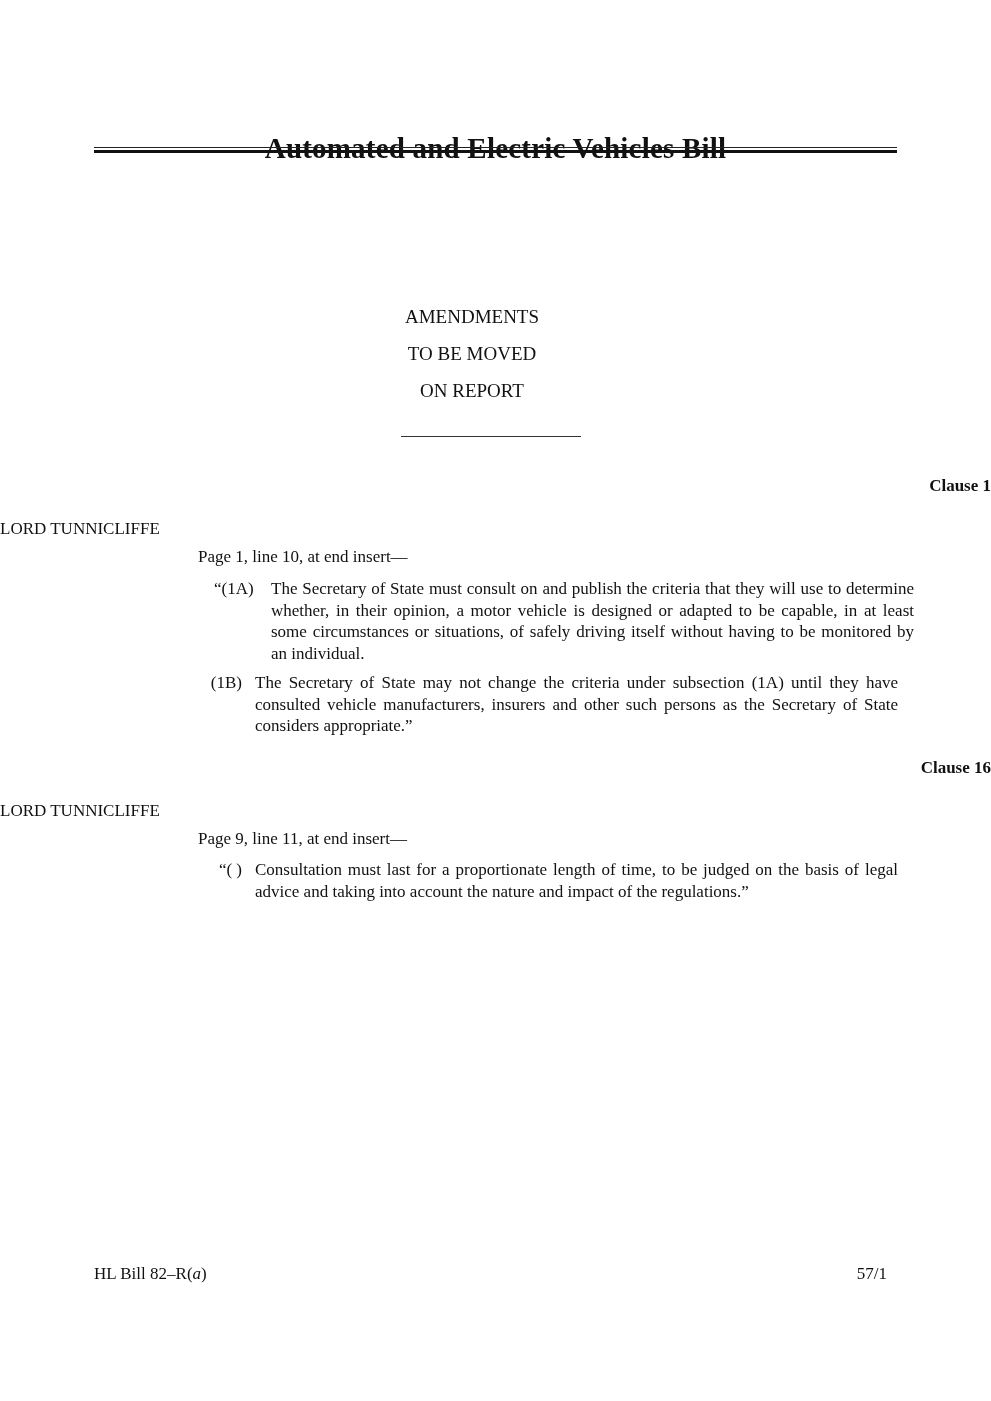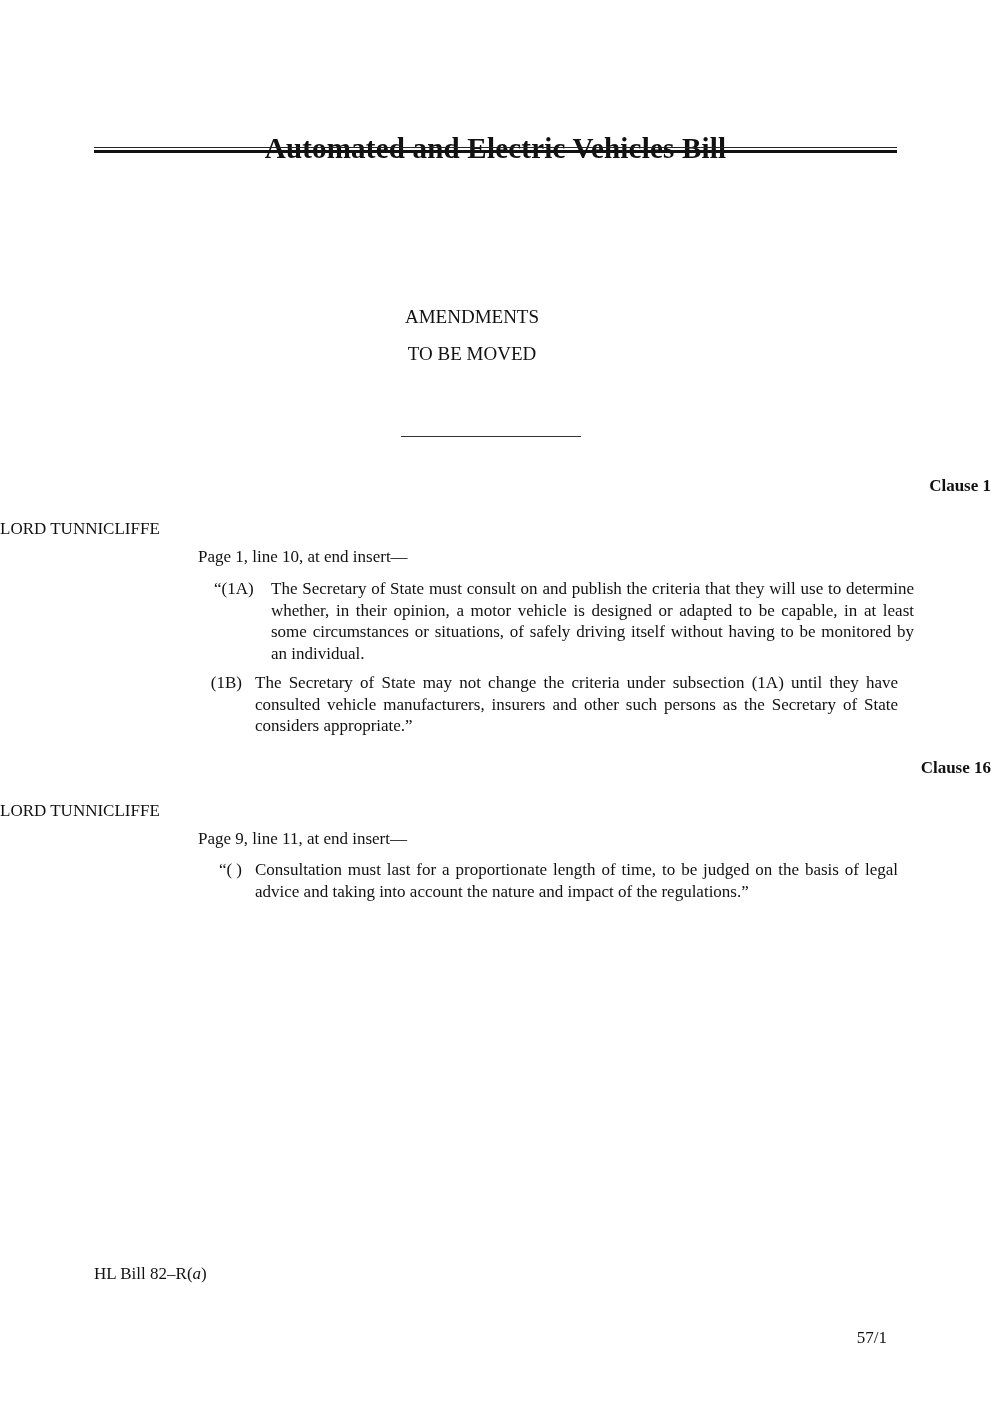--- a/index.html
+++ b/index.html
@@ -37,34 +37,35 @@
     font-family: "Liberation Serif", serif; font-size: 17px; line-height: 21.5px;
   }
   .para .num { position: absolute; left: 0; width: 55px; }
   .para .num.r { text-align: right; width: 44px; }
   .para .txt { margin-left: 57px; text-align: justify; text-align-last: left; }
   .footer-left {
     position: absolute; left: 94px; top: 1264px;
     font-family: "Liberation Serif", serif; font-size: 17px;
   }
   .footer-right {
-    position: absolute; right: 104px; top: 1328px;
+    position: absolute; right: 104px; top: 1264px;
     font-family: "Liberation Serif", serif; font-size: 17px; margin-left: 32px;
   }
 </style>
 </head>
 <body>
 
 <div class="title">Automated and Electric Vehicles Bill</div>
 <div class="rule-thin"></div>
 <div class="rule-thick"></div>
 
 <div class="heading-block">
   <div>AMENDMENTS</div>
   <div>TO BE MOVED</div>
+  <div>ON REPORT</div>
 </div>
 <div class="sep"></div>
 
 <div class="clause-h" style="top:476px;">Clause 1</div>
 <div class="mover" style="top:519px;">LORD TUNNICLIFFE</div>
 <div class="instr" style="top:547px;">Page 1, line 10, at end insert—</div>
 
 <div class="para" style="top:578px;margin-left:16px;">
   <span class="num">“(1A)</span>
   <div class="txt">The Secretary of State must consult on and publish the criteria that they will use to determine whether, in their opinion, a motor vehicle is designed or adapted to be capable, in at least some circumstances or situations, of safely driving itself without having to be monitored by an individual.</div>

